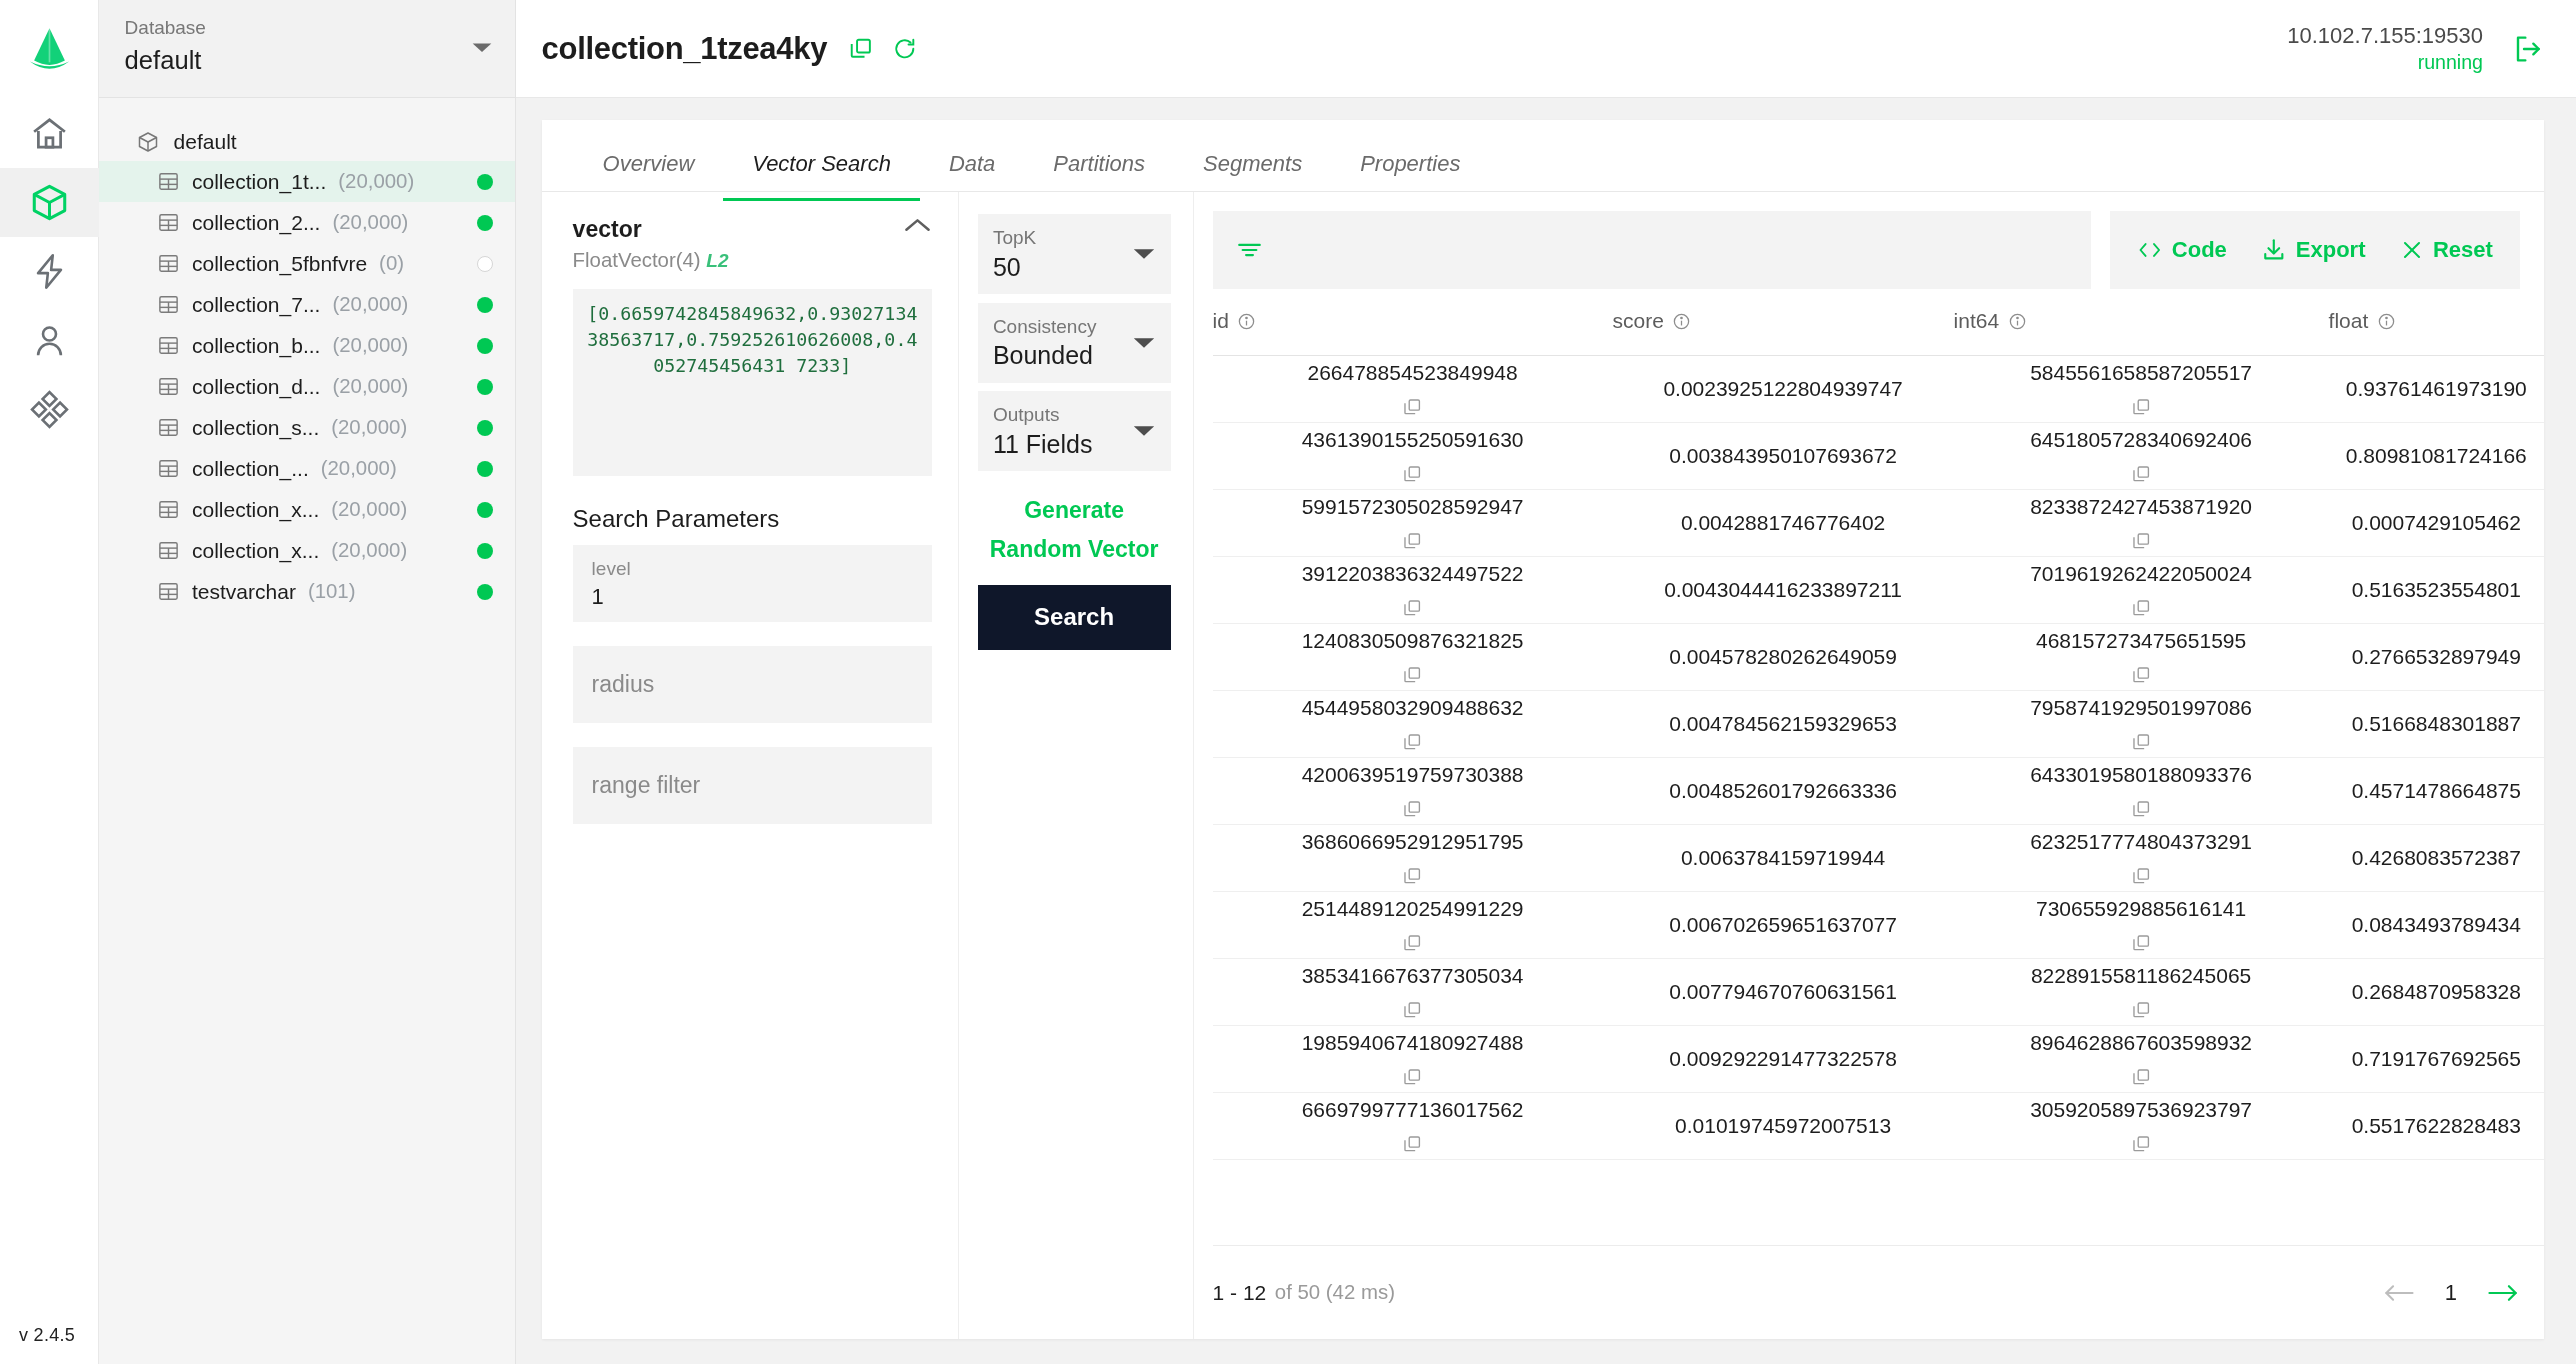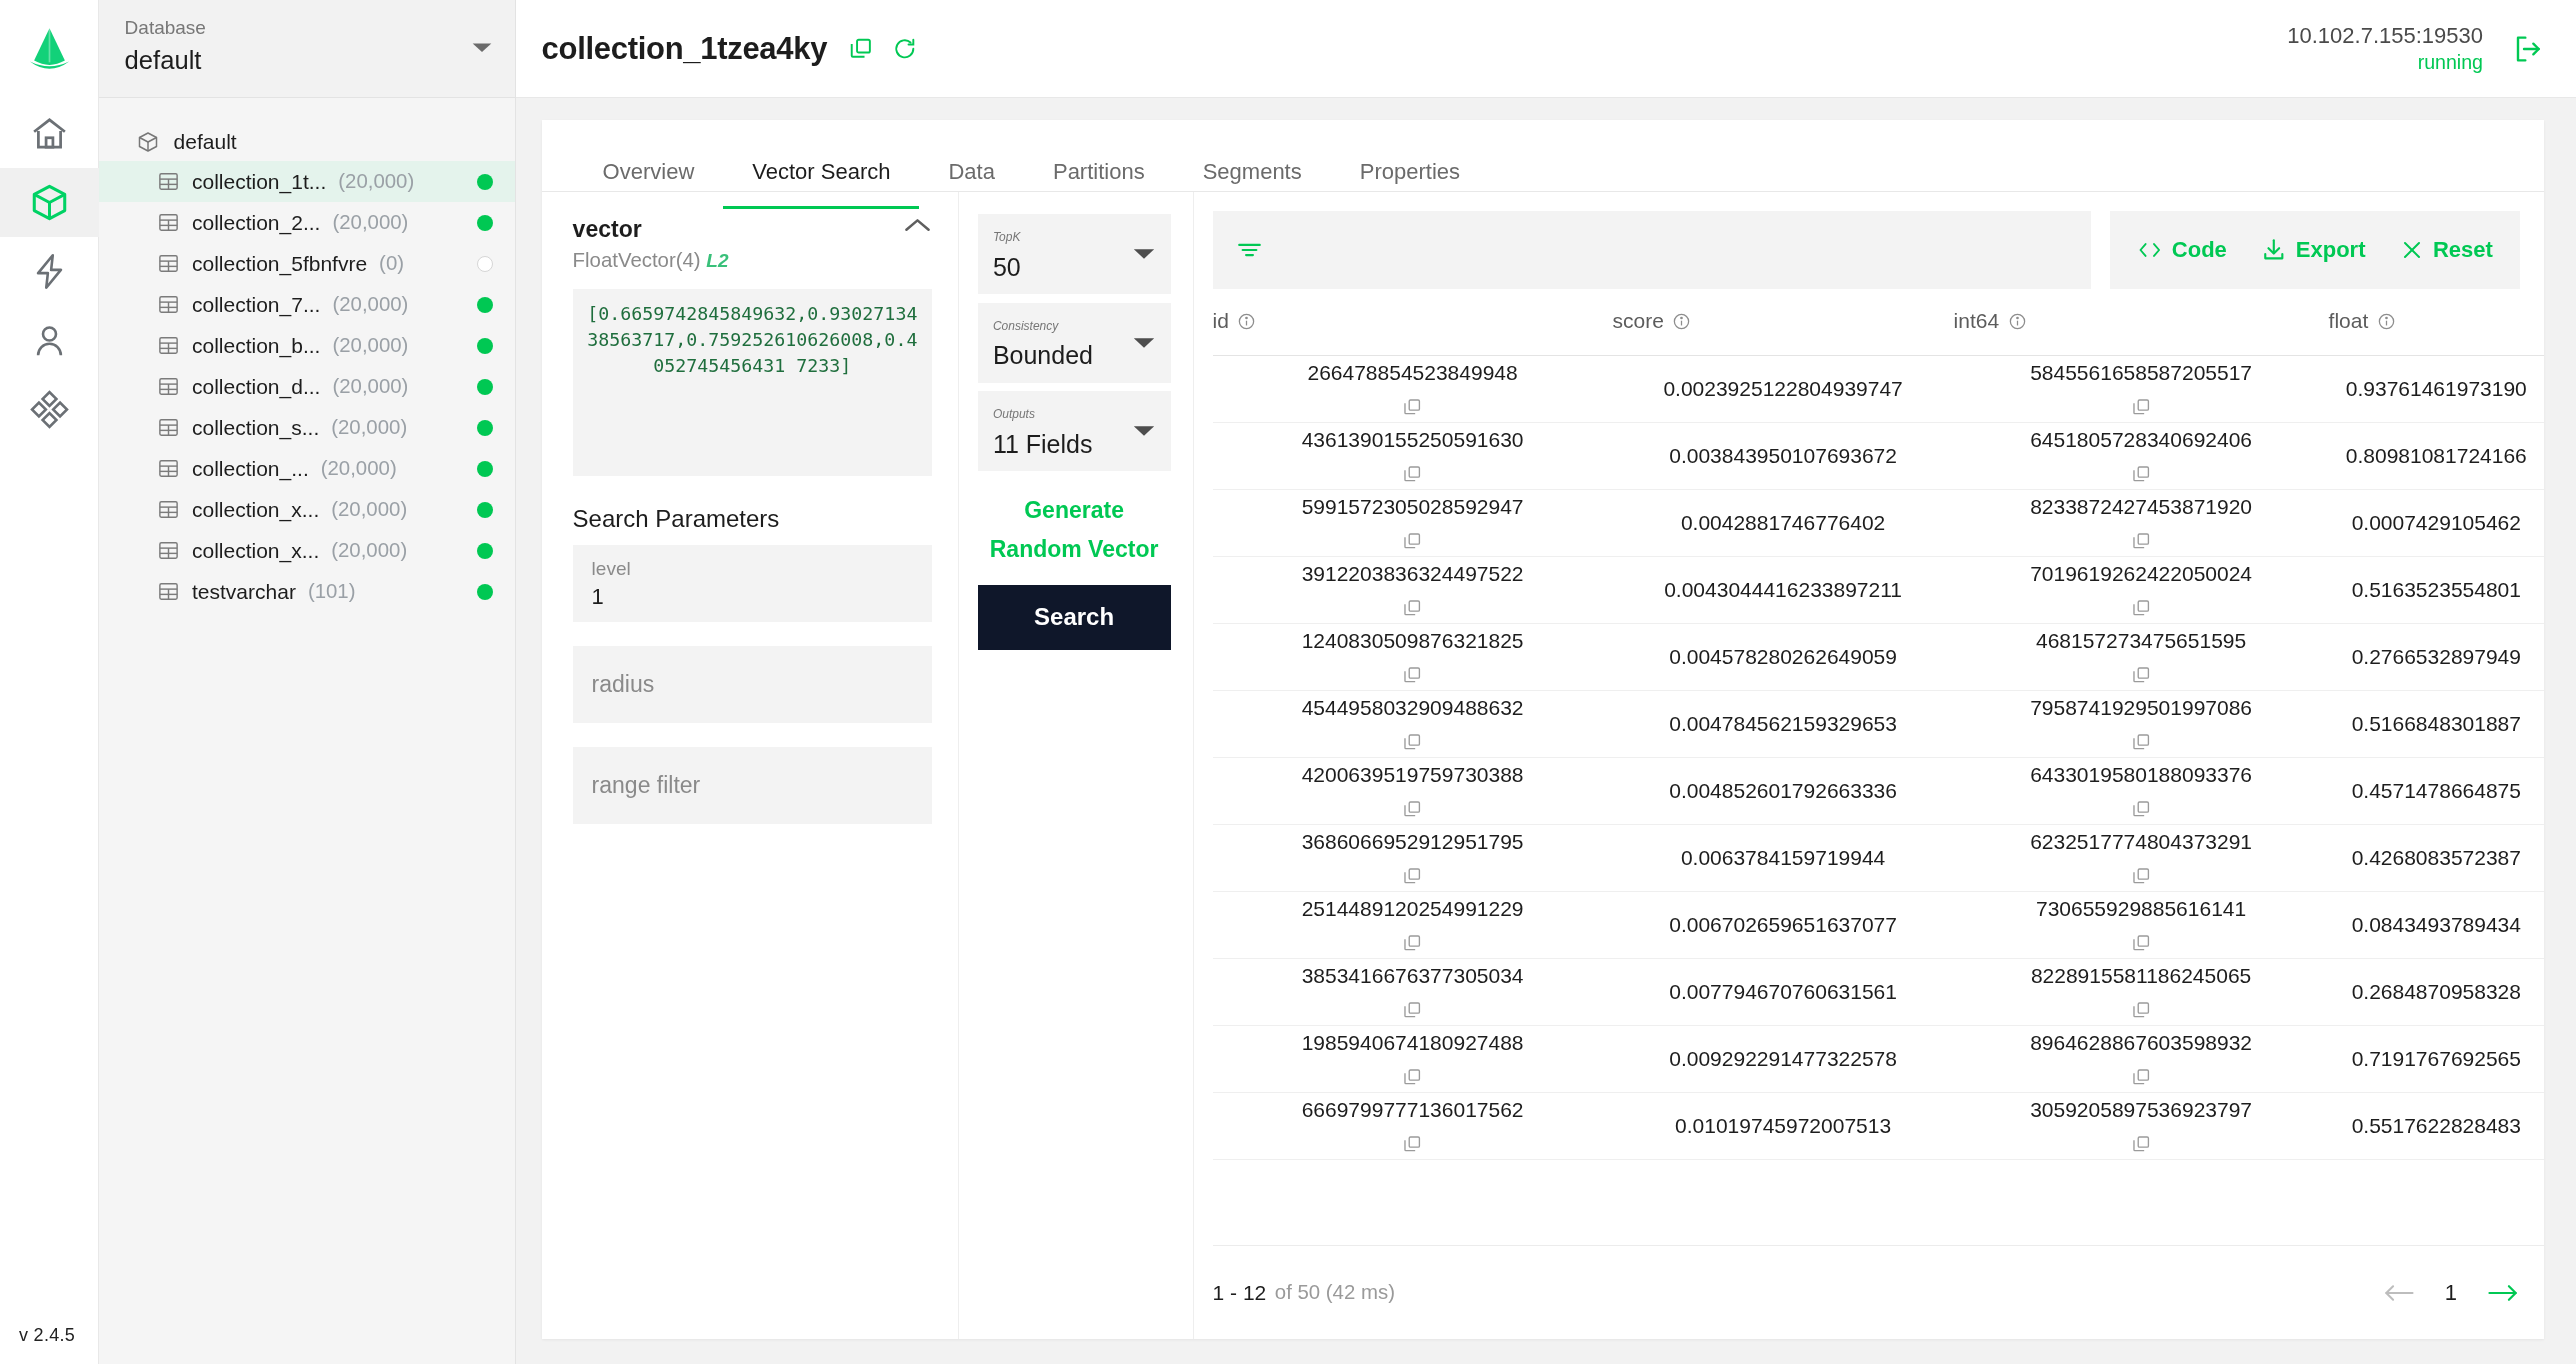--- a/index.html
+++ b/index.html
@@ -94,21 +94,21 @@
     display: flex; flex-direction: column;
     box-shadow: 0 0.9px 2.6px rgba(0,0,0,.06);
   }
   .tabs {
     display: flex; align-items: stretch; height: 72px;
     border-bottom: 0.9px solid #e8e8e8; padding-left: 32px; gap: 0;
   }
   .tab {
     display: flex; align-items: center; padding: 0 29px;
     font-size: 22px; color: #6b6b6b; cursor: pointer;
-    border-bottom: 3.4px solid transparent; position: relative; top: 18px;
+    border-bottom: 3.4px solid transparent; position: relative; top: 10px; font-style: italic;
   }
   .tab.active { color: #1d1d1d; border-bottom-color: #00c853; }
 
   .body { flex: 1; display: flex; min-height: 0; }
 
   
   .col-vector {
     width: 417px; flex: 0 0 417px;
     border-right: 0.9px solid #eeeeee;
     padding: 24px 25.6px 0 31px;
@@ -141,21 +141,21 @@
     width: 235px; flex: 0 0 235px;
     border-right: 0.9px solid #eeeeee;
     padding: 22px 22px 0 19px;
     background: #fff;
   }
   .sel {
     background: #f3f3f3; height: 80px; margin-bottom: 8.5px;
     padding: 10.2px 15.3px; position: relative; cursor: pointer;
     display: flex; flex-direction: column; justify-content: center;
   }
-  .sel .slabel { font-size: 12px; color: #767676; line-height: 25.6px; font-style: italic; }
+  .sel .slabel { font-size: 19px; color: #767676; line-height: 25.6px; }
   .sel .sval { font-size: 25px; color: #1d1d1d; line-height: 32px; font-weight: 500; }
   .sel.single { justify-content: center; }
   .sel.single .sval { font-size: 24px; color: #5a5a5a; font-weight: normal; }
   .sel .caret { position: absolute; right: 15.3px; top: 50%; transform: translateY(-50%); }
   .gen-link {
     margin-top: 20.4px; text-align: center;
     color: #00c853; font-weight: bold; font-size: 23px; line-height: 39px;
     cursor: pointer;
   }
   .search-btn {

